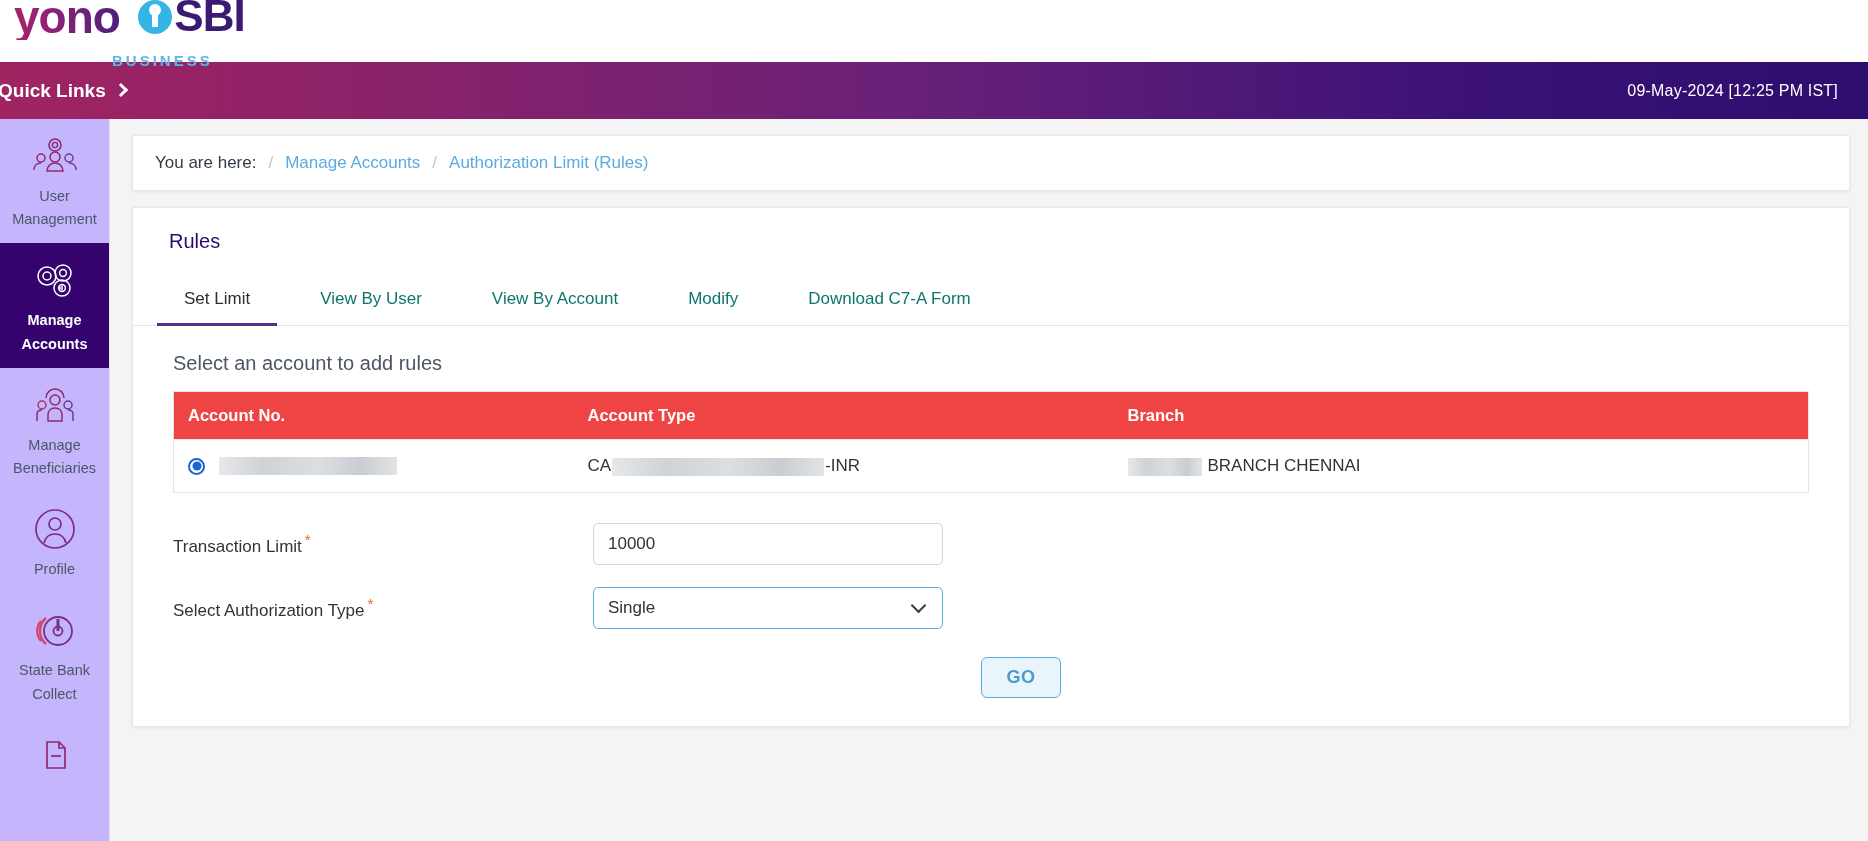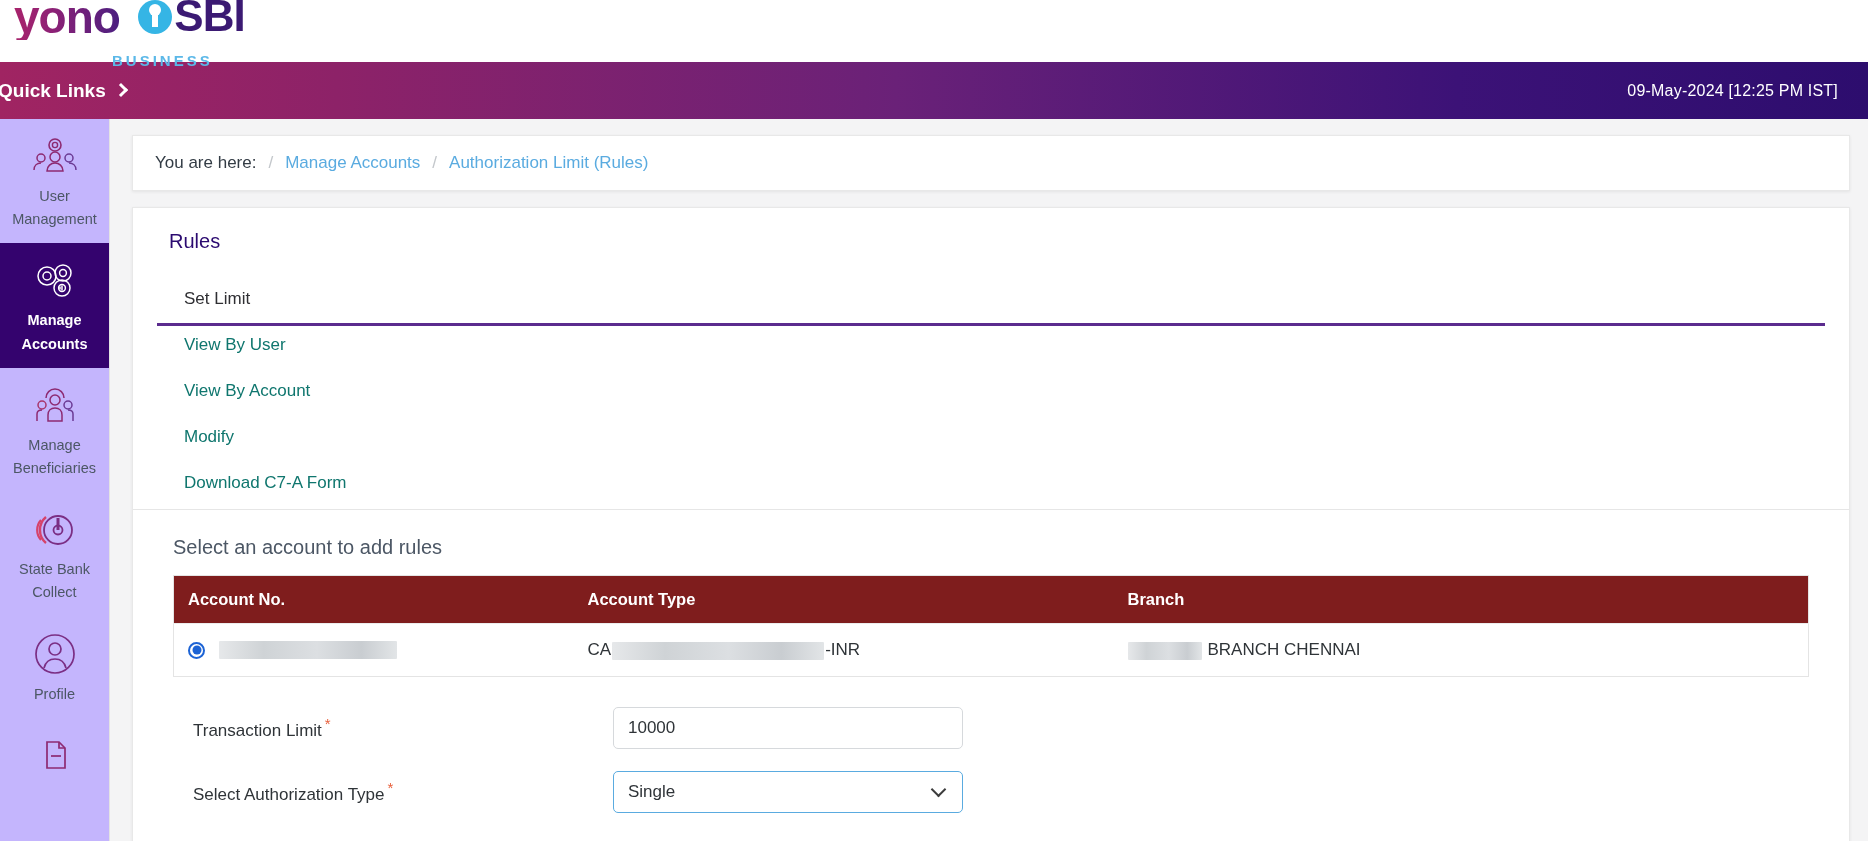--- a/index.html
+++ b/index.html
@@ -183,25 +183,24 @@
     font-size: 20px;
     color: #2b0a70;
     padding: 0 24px;
     margin: 0 0 26px 12px;
     font-weight: 400;
   }
 
   
   .tabs {
     display: flex;
-    gap: 0;
+    gap: 16px;
     padding: 0 24px;
     border-bottom: 1px solid #e6e6e6;
     margin: 0 0 0 0;
-    flex-direction: column;
   }
   .tab {
     font-size: 17px;
     color: #0f766e;
     padding: 10px 27px 14px;
     cursor: pointer;
     border-bottom: 3px solid transparent;
     margin-bottom: -1px;
     white-space: nowrap;
   }
@@ -217,21 +216,21 @@
   }
 
   
   .tbl-wrap { padding: 0 40px 0 40px; }
   table.acct {
     width: 100%;
     border-collapse: collapse;
     border: 1px solid #e4e4e4;
   }
   table.acct thead th {
-    background: #7f1d1d;
+    background: #ef4444;
     color: #ffffff;
     font-size: 16.5px;
     font-weight: 700;
     text-align: left;
     padding: 14px 14px;
   }
   table.acct tbody td {
     padding: 16px 14px;
     font-size: 17px;
     color: #2f3438;
@@ -265,21 +264,21 @@
     height: 18px;
     background: linear-gradient(90deg,#e6e8ea 0%, #cfd3d6 25%, #dcdfe2 55%, #c9cdd1 80%, #e2e5e7 100%);
     border-radius: 1px;
     vertical-align: middle;
   }
   .r-acct { width: 178px; }
   .r-type { width: 212px; margin: 0 1px; }
   .r-branch { width: 74px; margin-right: 6px; }
 
   
-  .form-area { padding: 30px 40px 0 60px; }
+  .form-area { padding: 30px 40px 0 40px; }
   .frow {
     display: flex;
     align-items: center;
     margin-bottom: 22px;
   }
   .flabel {
     width: 420px;
     font-size: 17px;
     color: #2f3438;
   }
@@ -404,39 +403,39 @@
               <path d="M41 36v-7c0-2.5-2-4-5-4" stroke="#6b3a94"></path>
           </g>
         </svg>
       </div>
       <div class="lbl">Manage Beneficiaries</div>
     </div>
 
     <div class="side-item">
       <div class="ico">
         <svg width="44" height="42" viewBox="0 0 44 42">
+          <circle cx="22" cy="21" r="19" fill="none" stroke="#7b2e84" stroke-width="1.7"></circle>
+          <circle cx="22" cy="16" r="6" fill="none" stroke="#7b2e84" stroke-width="1.7"></circle>
+          <path d="M11 35c1.5-6 6-9 11-9s9.5 3 11 9" fill="none" stroke="#7b2e84" stroke-width="1.7"></path>
+        </svg>
+      </div>
+      <div class="lbl">Profile</div>
+    </div>
+
+    <div class="side-item">
+      <div class="ico">
+        <svg width="44" height="42" viewBox="0 0 44 42">
           <circle cx="25" cy="22" r="14" fill="none" stroke="#7b2e84" stroke-width="1.8"></circle>
           <path d="M25 10v12" stroke="#7b2e84" stroke-width="3" fill="none"></path>
           <circle cx="25" cy="22" r="4.5" fill="none" stroke="#7b2e84" stroke-width="1.8"></circle>
           <path d="M13 9a17 17 0 0 0 0 26" fill="none" stroke="#d6436a" stroke-width="2.4"></path>
           <path d="M8 12a15 15 0 0 0 0 20" fill="none" stroke="#d6436a" stroke-width="2.2"></path>
         </svg>
       </div>
       <div class="lbl">State Bank Collect</div>
-    </div>
-
-    <div class="side-item">
-      <div class="ico">
-        <svg width="44" height="42" viewBox="0 0 44 42">
-          <circle cx="22" cy="21" r="19" fill="none" stroke="#7b2e84" stroke-width="1.7"></circle>
-          <circle cx="22" cy="16" r="6" fill="none" stroke="#7b2e84" stroke-width="1.7"></circle>
-          <path d="M11 35c1.5-6 6-9 11-9s9.5 3 11 9" fill="none" stroke="#7b2e84" stroke-width="1.7"></path>
-        </svg>
-      </div>
-      <div class="lbl">Profile</div>
     </div>
 
     <div class="side-item">
       <div class="ico">
         <svg width="44" height="30" viewBox="0 0 44 30">
           <path d="M14 2h12l6 6v20H14z" fill="none" stroke="#8d2a72" stroke-width="1.7"></path>
           <path d="M26 2v6h6" fill="none" stroke="#8d2a72" stroke-width="1.7"></path>
           <path d="M18 16h10" stroke="#8d2a72" stroke-width="1.7"></path>
         </svg>
       </div>

